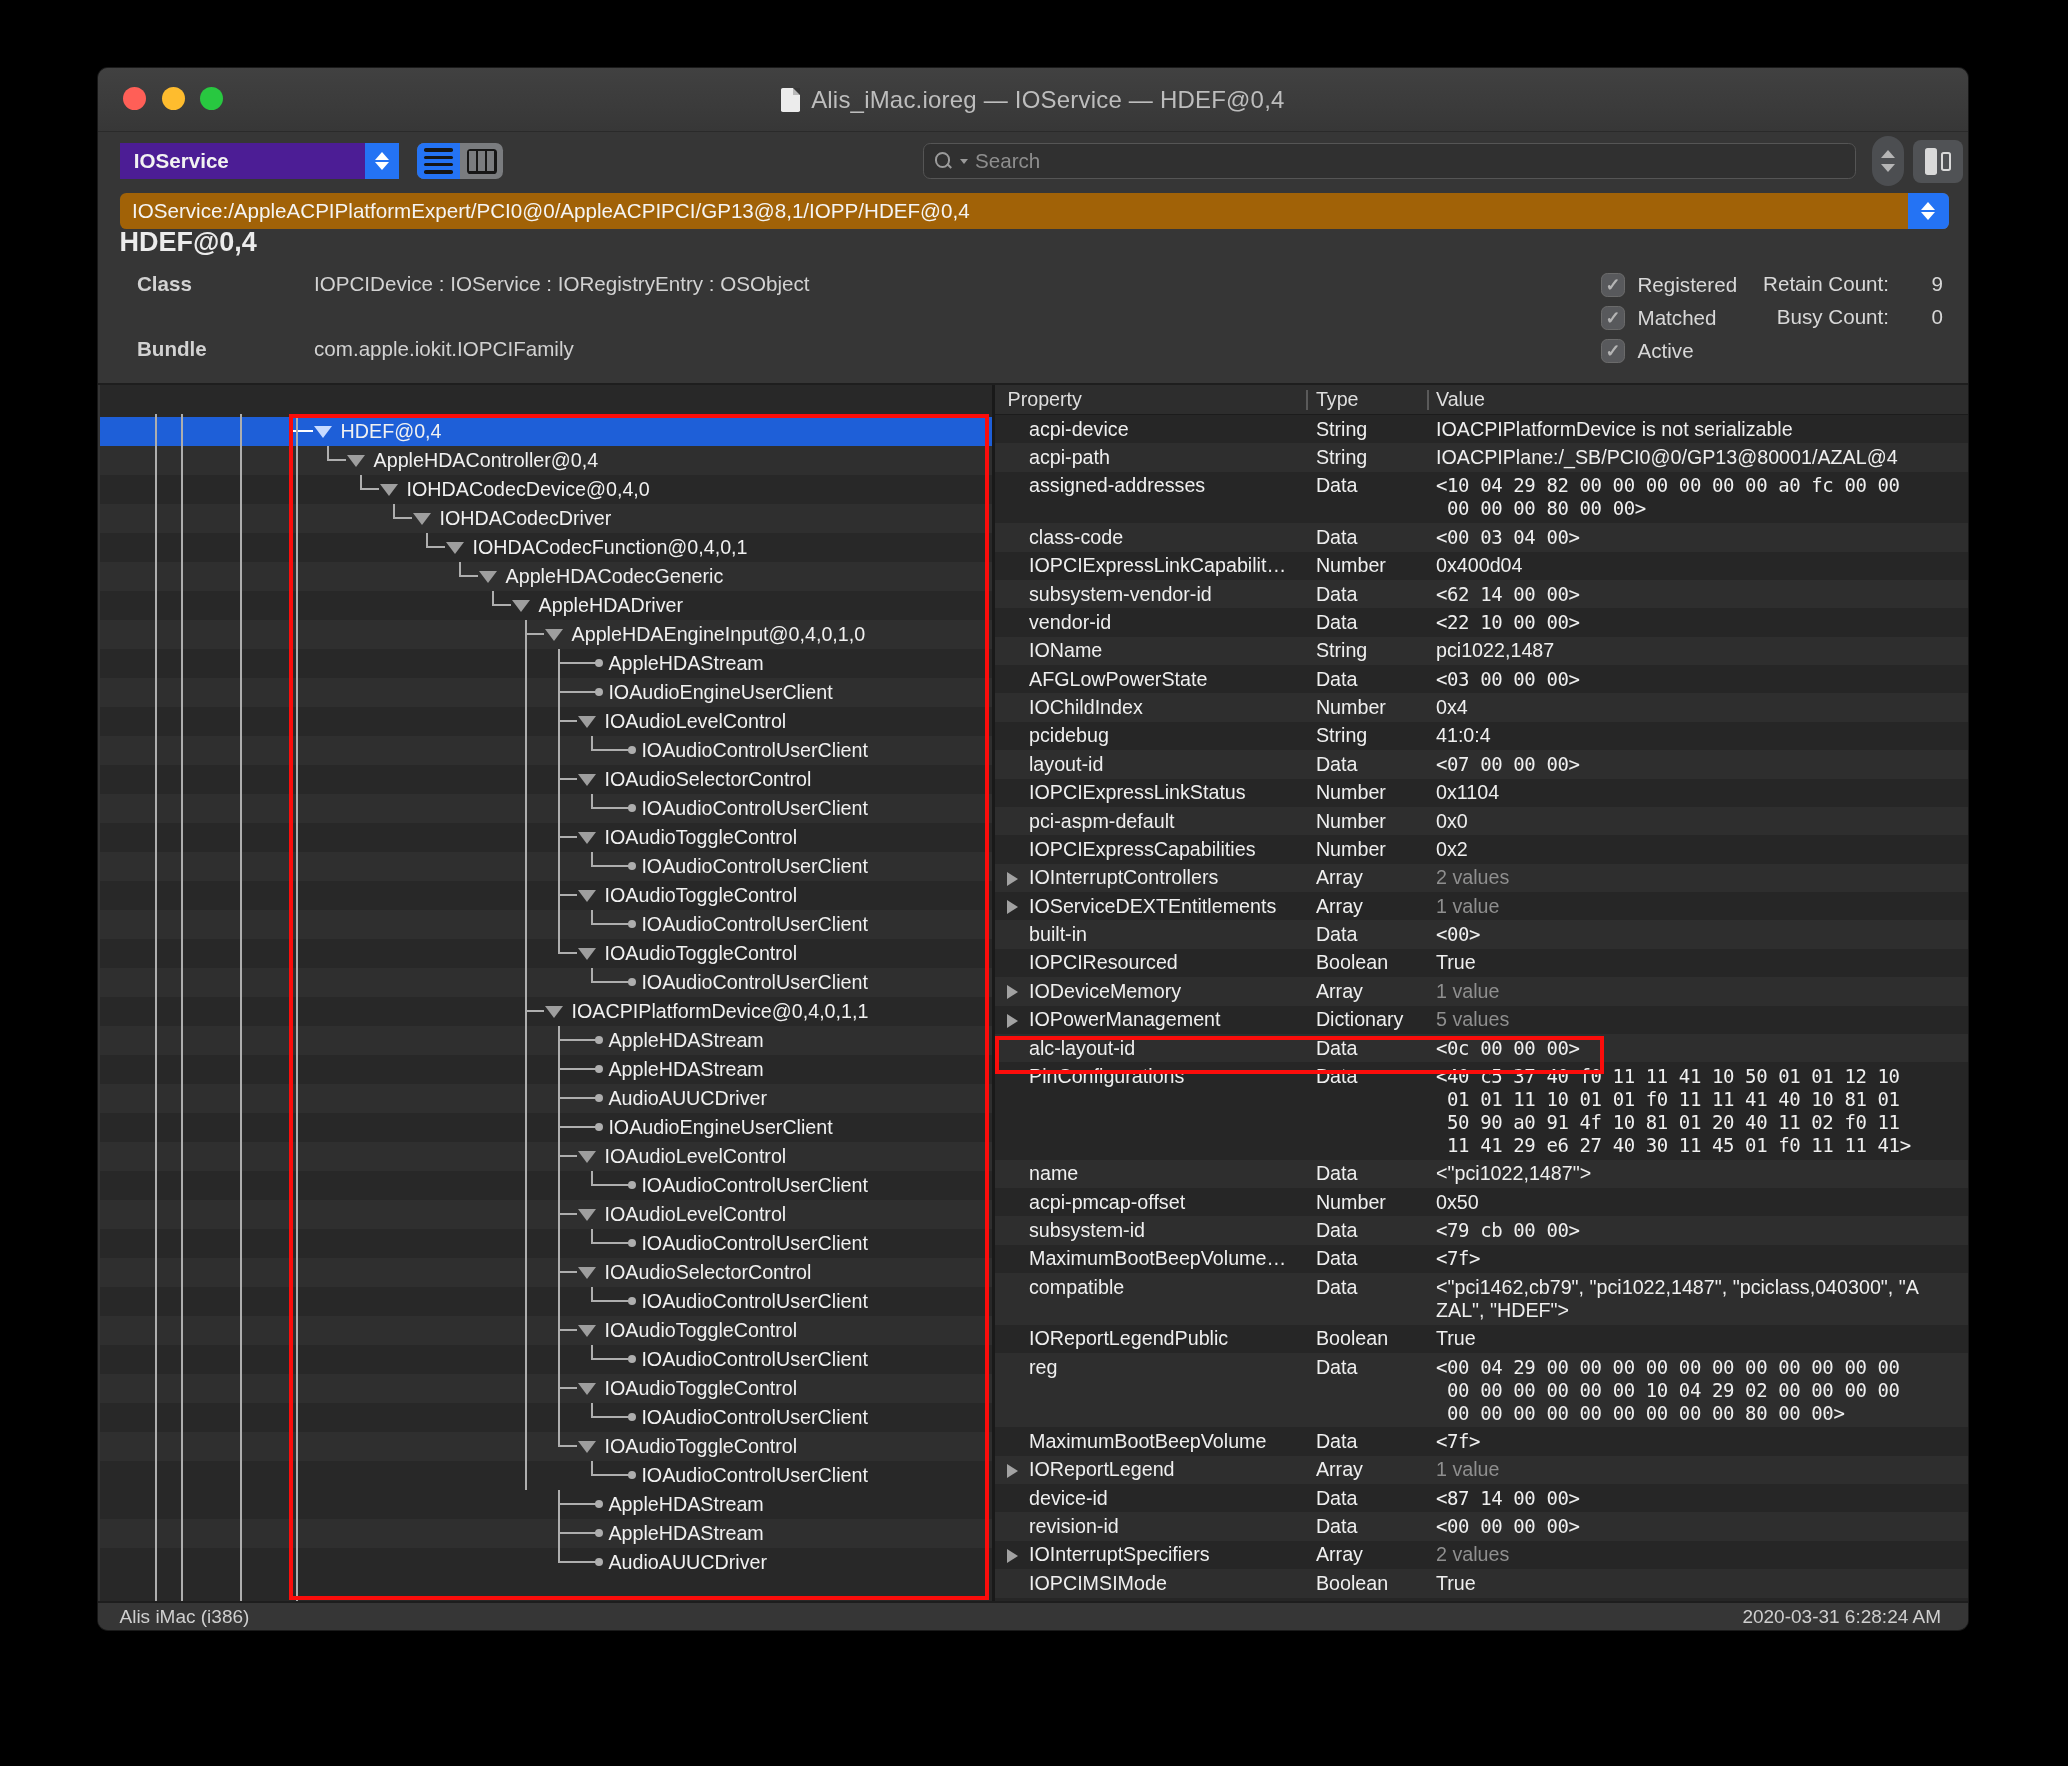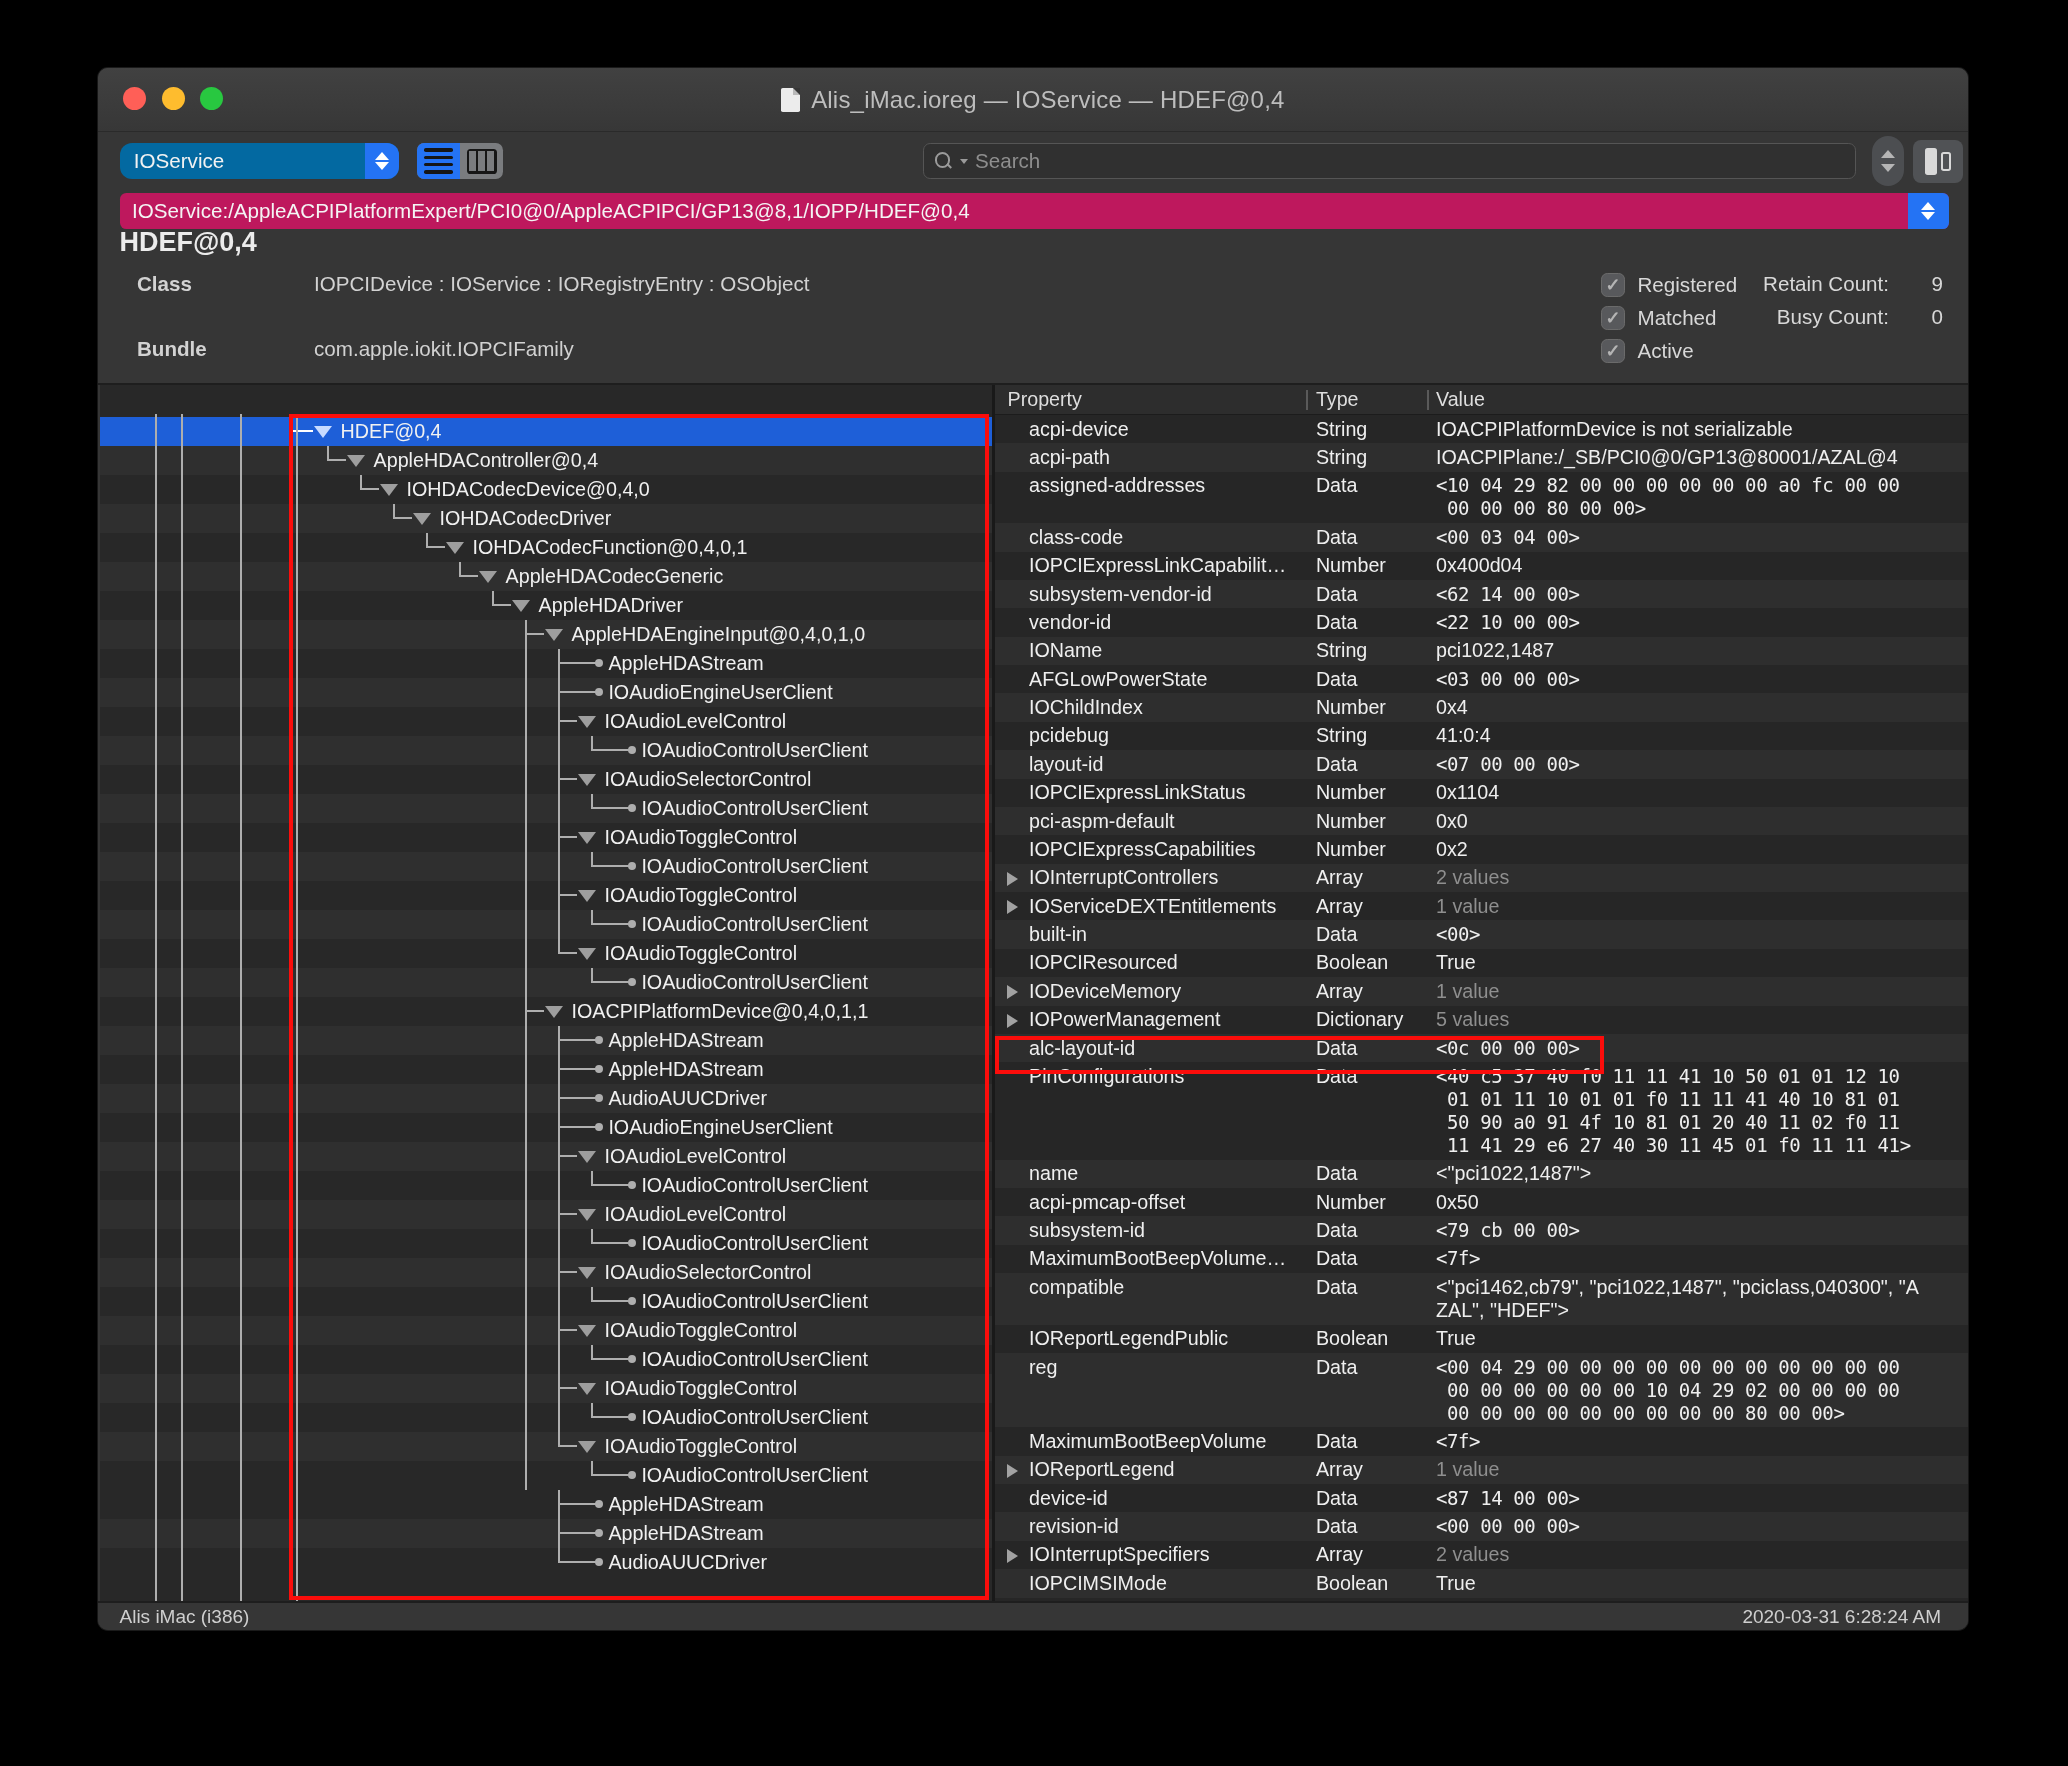--- a/index.html
+++ b/index.html
@@ -13,22 +13,22 @@
   
   .titlebar { position:absolute; left:0; top:0; width:100%; height:64px;
               background:linear-gradient(#414141,#373737); border-bottom:0.9px solid #2a2a2a; }
   .tlight { position:absolute; top:19px; width:23px; height:23px; border-radius:50%; }
   .title-wrap { position:absolute; left:0; right:0; top:0; height:64px; display:flex; align-items:center; justify-content:center; gap:10.7px; }
   .doc-icon { position:relative; width:19px; height:24px; background:#ececec; border-radius:1.8px; }
   .doc-icon::after { content:''; position:absolute; right:0; top:0; border-style:solid; border-width:0 7.2px 7.2px 0; border-color:#363636 #363636 #b9b9b9 #b9b9b9; }
   .win-title { font-size:24px; color:#bdbdbd; letter-spacing:0.2px; }
 
   
-  .dropdown { position:absolute; left:21.5px; top:75px; width:279px; height:36px; background:#0369a1;
-              border-radius:12px; display:flex; align-items:center; overflow:hidden; }
+  .dropdown { position:absolute; left:21.5px; top:75px; width:279px; height:36px; background:#4c1d95;
+              border-radius:0; display:flex; align-items:center; overflow:hidden;font-weight:bold; }
   .dropdown .dd-label { flex:1; padding-left:14.3px; font-size:20.6px; color:#f2f2f2; }
   .dd-stepper { width:34px; height:100%; background:#2473f4; display:flex; flex-direction:column; align-items:center; justify-content:center; gap:2.7px; }
   .chev { width:0; height:0; border-left:7.2px solid transparent; border-right:7.2px solid transparent; }
   .chev.up { border-bottom:8px solid #fff; }
   .chev.dn { border-top:8px solid #fff; }
 
   .segmented { position:absolute; left:319px; top:75px; width:86px; height:36px; background:#7a7c7f; border-radius:7.2px; display:flex; overflow:hidden; }
   .seg { flex:1; display:flex; align-items:center; justify-content:center; }
   .seg.sel { background:#2473f4; }
   .icon-list { display:flex; flex-direction:column; gap:3.6px; }
@@ -47,21 +47,21 @@
   .mini-stepper { position:absolute; left:1774px; top:68px; width:32px; height:50px; background:#4c4e51; border-radius:16px;
                   display:flex; flex-direction:column; align-items:center; justify-content:center; gap:5.4px; }
   .mini-stepper .chev.up { border-bottom-color:#b5b5b5; }
   .mini-stepper .chev.dn { border-top-color:#b5b5b5; }
 
   .sidebar-btn { position:absolute; left:1815px; top:72px; width:50px; height:43px; background:#505255; border-radius:8px;
                  display:flex; align-items:center; justify-content:center; gap:3.6px; }
   .pane-a { width:11.6px; height:27px; background:#d9d9d9; border-radius:2.7px; }
   .pane-b { width:9.9px; height:19.7px; border:2.2px solid #d9d9d9; border-radius:2.7px; }
 
-  .pathbar { position:absolute; left:21.5px; top:125px; width:1829px; height:36px; background:#be185d; border-radius:6.3px;
+  .pathbar { position:absolute; left:21.5px; top:125px; width:1829px; height:36px; background:#a16207; border-radius:6.3px;
              display:flex; align-items:center; overflow:hidden; }
   .pathbar .path-text { flex:1; padding-left:12.5px; font-size:20.6px; color:#f4f4f4; white-space:nowrap; }
   .path-stepper { width:41px; height:100%; background:#2473f4; display:flex; flex-direction:column; align-items:center; justify-content:center; gap:2.7px; }
 
   
   .node-title { position:absolute; left:21.5px; top:159px; font-size:27px; font-weight:bold; color:#ececec; }
   .inf-label { position:absolute; left:39px; font-size:20.6px; font-weight:bold; color:#d2d2d2; }
   .inf-value { position:absolute; left:216px; font-size:20.6px; color:#d2d2d2; }
   .flags { position:absolute; left:1503px; top:204px; }
   .flag { position:absolute; left:0; display:flex; align-items:center; gap:12.5px; height:25px; }

